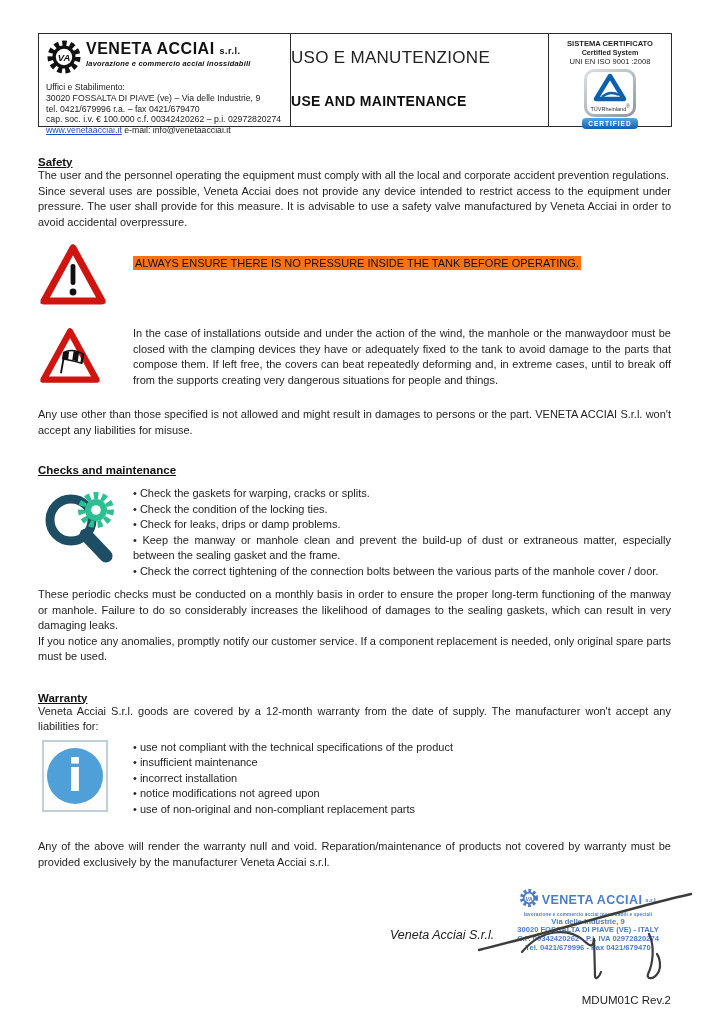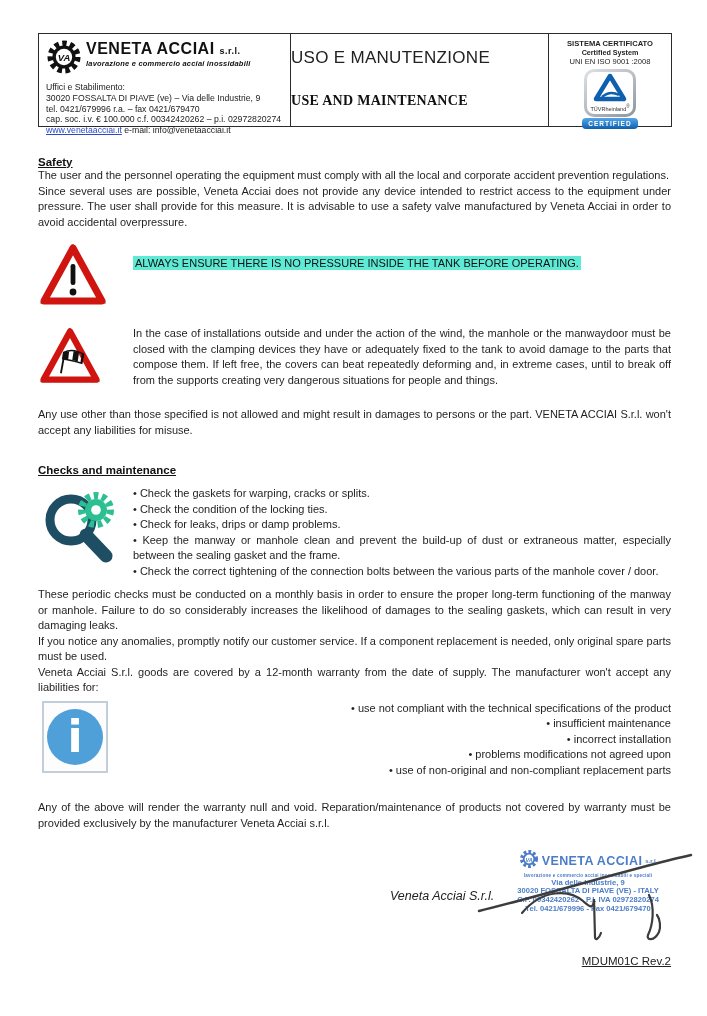--- a/index.html
+++ b/index.html
@@ -20,21 +20,21 @@
   .hcell.right{flex:1;text-align:center;padding-top:3px;}
   .brand-row{display:flex;align-items:flex-start;gap:4px;}
   .brand-text{padding-top:1px;}
   .brand-name{font-weight:900;font-size:16px;letter-spacing:.5px;color:#111;line-height:16px;transform:scaleY(1.08);transform-origin:left top;white-space:nowrap;}
   .brand-suffix{font-size:9px;font-weight:700;}
   .brand-tagline{font-size:7.5px;font-weight:700;font-style:italic;color:#111;margin-top:0px;letter-spacing:.2px;}
   .addr{font-size:8.7px;line-height:10.8px;color:#1a1a1a;margin-top:3px;}
   .addr div{white-space:nowrap;}
   .link{color:#2a49c8;text-decoration:underline;cursor:pointer;}
   .title-it{font-size:17px;color:#222;letter-spacing:.3px;}
-  .title-en{font-size:14px;font-weight:700;color:#111;margin-top:25px;letter-spacing:.3px;font-family:Liberation Serif, serif;}
+  .title-en{font-size:14px;font-weight:700;color:#111;margin-top:25px;letter-spacing:.3px;}
   .cert-line1{font-size:7.6px;font-weight:700;margin-top:2px;}
   .cert-line2{font-size:7.2px;font-weight:700;}
   .cert-line3{font-size:7.6px;font-weight:400;}
   .tuv-badge{width:60px;margin:3px auto 0;}
   .tuv-top{
     width:52px;height:48px;margin:0 auto;border-radius:10px;
     background:linear-gradient(145deg,#dfe3e7,#8d959d);
     padding:3px;box-sizing:border-box;
   }
   .tuv-inner{width:100%;height:100%;background:#fff;border-radius:7px;text-align:center;overflow:hidden;}
@@ -52,24 +52,24 @@
   .h-warranty{margin-top:27px;}
   p.body{font-size:11px;line-height:15.5px;text-align:justify;margin:0;}
   .mt-para{margin-top:13px;}
   .joined{margin-top:0;}
   
   .icon-row{display:flex;margin-top:12px;}
   .icon-col{width:95px;flex:0 0 95px;}
   .row-text{flex:1;}
   .warn1{align-items:flex-start;}
   .warn1 .row-text{padding-top:11px;}
-  .hl{background:#5eead4;font-size:11px;line-height:15px;padding:1px 2px;color:#111;}
+  .hl{background:#f97316;font-size:11px;line-height:15px;padding:1px 2px;color:#111;}
   .warn2{margin-top:14px;}
   .checks-row{margin-top:10px;}
-  .bullets{list-style:none;margin:0;padding:0;font-size:11px;line-height:15.5px;text-align:right;}
+  .bullets{list-style:none;margin:0;padding:0;font-size:11px;line-height:15.5px;}
   .bullets.justify{text-align:justify;}
   .bullets li::before{content:"• ";}
   .warranty-row{margin-top:5px;}
   .info-box{
     width:66px;height:72px;border:2px solid #c3cedb;background:#fdfdfd;
     display:flex;align-items:center;justify-content:center;box-sizing:border-box;margin-left:4px;
   }
   .info-circle{
     width:56px;height:56px;border-radius:50%;background:#4f9fd9;color:#fff;
     font-weight:700;font-size:44px;line-height:56px;text-align:center;
@@ -81,21 +81,21 @@
   .stamp{
     position:absolute;right:-8px;top:0;width:182px;text-align:center;color:#4a7cc7;
     line-height:1.15;
   }
   .stamp-brand{display:flex;align-items:center;justify-content:center;gap:3px;}
   .stamp-name{font-weight:900;font-size:12.5px;letter-spacing:.4px;white-space:nowrap;}
   .stamp-suffix{font-size:6px;font-weight:700;}
   .stamp-tagline{font-size:4.6px;font-weight:700;letter-spacing:.2px;white-space:nowrap;}
   .stamp-line{font-size:7.6px;font-weight:700;white-space:nowrap;}
   .stamp svg.sig{position:absolute;left:-20px;top:0;}
-  .footer-code{text-align:right;font-size:11.5px;color:#222;margin:2px 36px 0 0;text-decoration:underline;}
+  .footer-code{text-align:right;font-size:11.5px;color:#222;margin:2px 36px 0 0;}
 </style>
 </head>
 <body>
 
 <div class="page">
 
   <div class="header-box">
     <div class="hcell left">
       <div class="brand-row">
         <span>
@@ -202,33 +202,34 @@
         <li>Check the condition of the locking ties.</li>
         <li>Check for leaks, drips or damp problems.</li>
         <li>Keep the manway or manhole clean and prevent the build-up of dust or extraneous matter, especially between the sealing gasket and the frame.</li>
         <li>Check the correct tightening of the connection bolts between the various parts of the manhole cover / door.</li>
       </ul>
     </div>
 
     <p class="body" style="margin-top:8px;">These periodic checks must be conducted on a monthly basis in order to ensure the proper long-term functioning of the manway or manhole. Failure to do so considerably increases the likelihood of damages to the sealing gaskets, which can result in very damaging leaks.</p>
     <p class="body joined">If you notice any anomalies, promptly notify our customer service. If a component replacement is needed, only original spare parts must be used.</p>
 
+    <h3 class="sec-heading h-warranty">Warranty</h3>
     <p class="body mt-para">Veneta Acciai S.r.l. goods are covered by a 12-month warranty from the date of supply. The manufacturer won't accept any liabilities for:</p>
 
     <div class="icon-row warranty-row">
       <div class="icon-col">
         <div class="info-box">
           <div class="info-circle">i</div>
         </div>
       </div>
       <ul class="bullets row-text">
         <li>use not compliant with the technical specifications of the product</li>
         <li>insufficient maintenance</li>
         <li>incorrect installation</li>
-        <li>problems modifications not agreed upon</li>
+        <li>notice modifications not agreed upon</li>
         <li>use of non-original and non-compliant replacement parts</li>
       </ul>
     </div>
 
     <p class="body" style="margin-top:22px;">Any of the above will render the warranty null and void. Reparation/maintenance of products not covered by warranty must be provided exclusively by the manufacturer Veneta Acciai s.r.l.</p>
 
     <div class="sig-area">
       <span class="sig-name">Veneta Acciai S.r.l.</span>
       <div class="stamp">
         <div class="stamp-brand">

